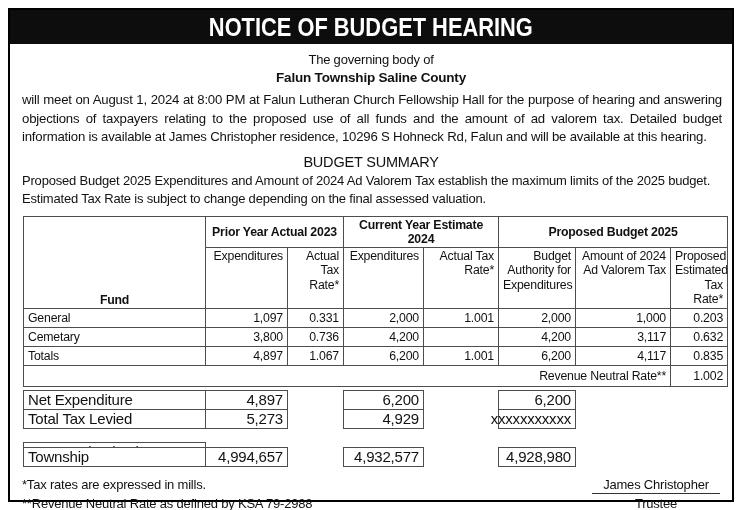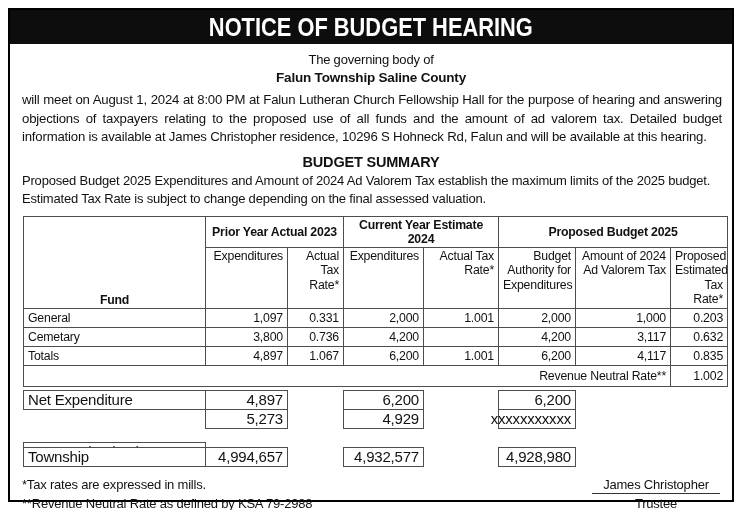--- a/index.html
+++ b/index.html
@@ -19,21 +19,21 @@
   .titlebar .t{
     font-weight:bold;font-size:26px;letter-spacing:0px;
     display:inline-block;transform:scaleX(0.84);white-space:nowrap;
   }
   .center-line{text-align:center;font-size:13px;margin-top:8px;}
   .entity{font-weight:bold;font-size:13.5px;margin-top:3px;}
   .intro-para{
     font-size:13.2px;line-height:18.5px;margin:6px 10px 0 12px;
     text-align:justify;
   }
-  .summary-head{text-align:center;font-weight:bold;font-size:14.5px;margin-top:7px;}
+  .summary-head{text-align:center;font-weight:normal;font-size:14.5px;margin-top:7px;}
   .summary-para{font-size:13px;line-height:18.5px;margin:2px 10px 0 12px;text-align:left;}
 
   
   table.budget{
     border-collapse:collapse;margin:7px 0 0 13px;
     font-size:12.3px;table-layout:fixed;width:704px;
   }
   table.budget td{
     border:1px solid #4d4d4d;padding:1px 4px 1px 4px;overflow:hidden;
   }
@@ -150,20 +150,21 @@
         </tr>
       </tbody>
     </table>
 
     <div class="lower">
       <div class="cell lbl c-lbl r0">Net Expenditure</div>
       <div class="cell val c-v1 r0">4,897</div>
       <div class="cell val c-v2 r0">6,200</div>
       <div class="cell val c-v3 r0">6,200</div>
 
+      <div class="cell lbl c-lbl r1">Total Tax Levied</div>
       <div class="cell val c-v1 r1">5,273</div>
       <div class="cell val c-v2 r1">4,929</div>
       <div class="cell val c-v3 r1">xxxxxxxxxxx</div>
 
       <div class="cell lbl c-lbl r2">Assessed Valuation</div>
 
       <div class="cell lbl c-lbl r3">Township</div>
       <div class="cell val c-v1 r3">4,994,657</div>
       <div class="cell val c-v2 r3">4,932,577</div>
       <div class="cell val c-v3 r3">4,928,980</div>

